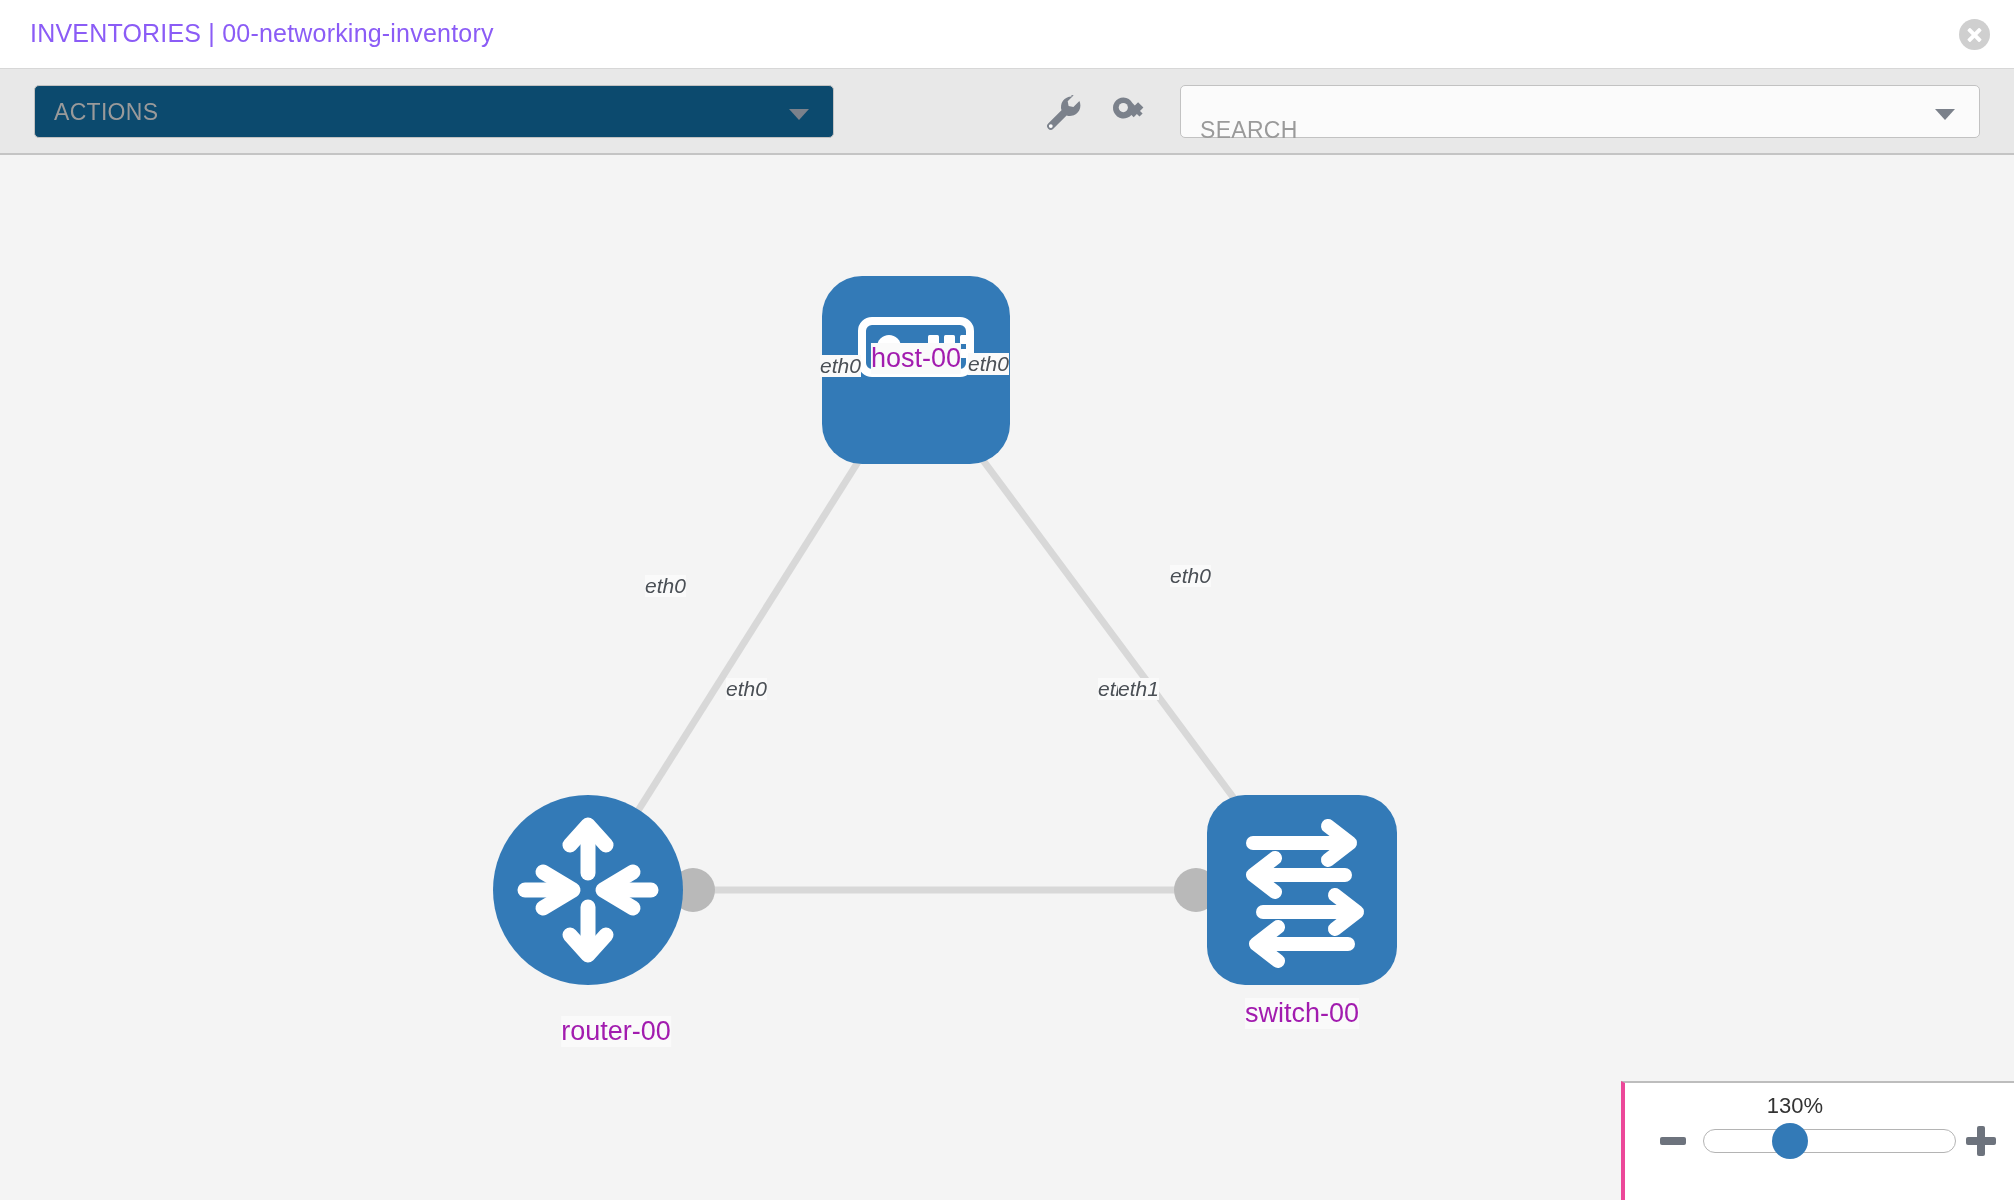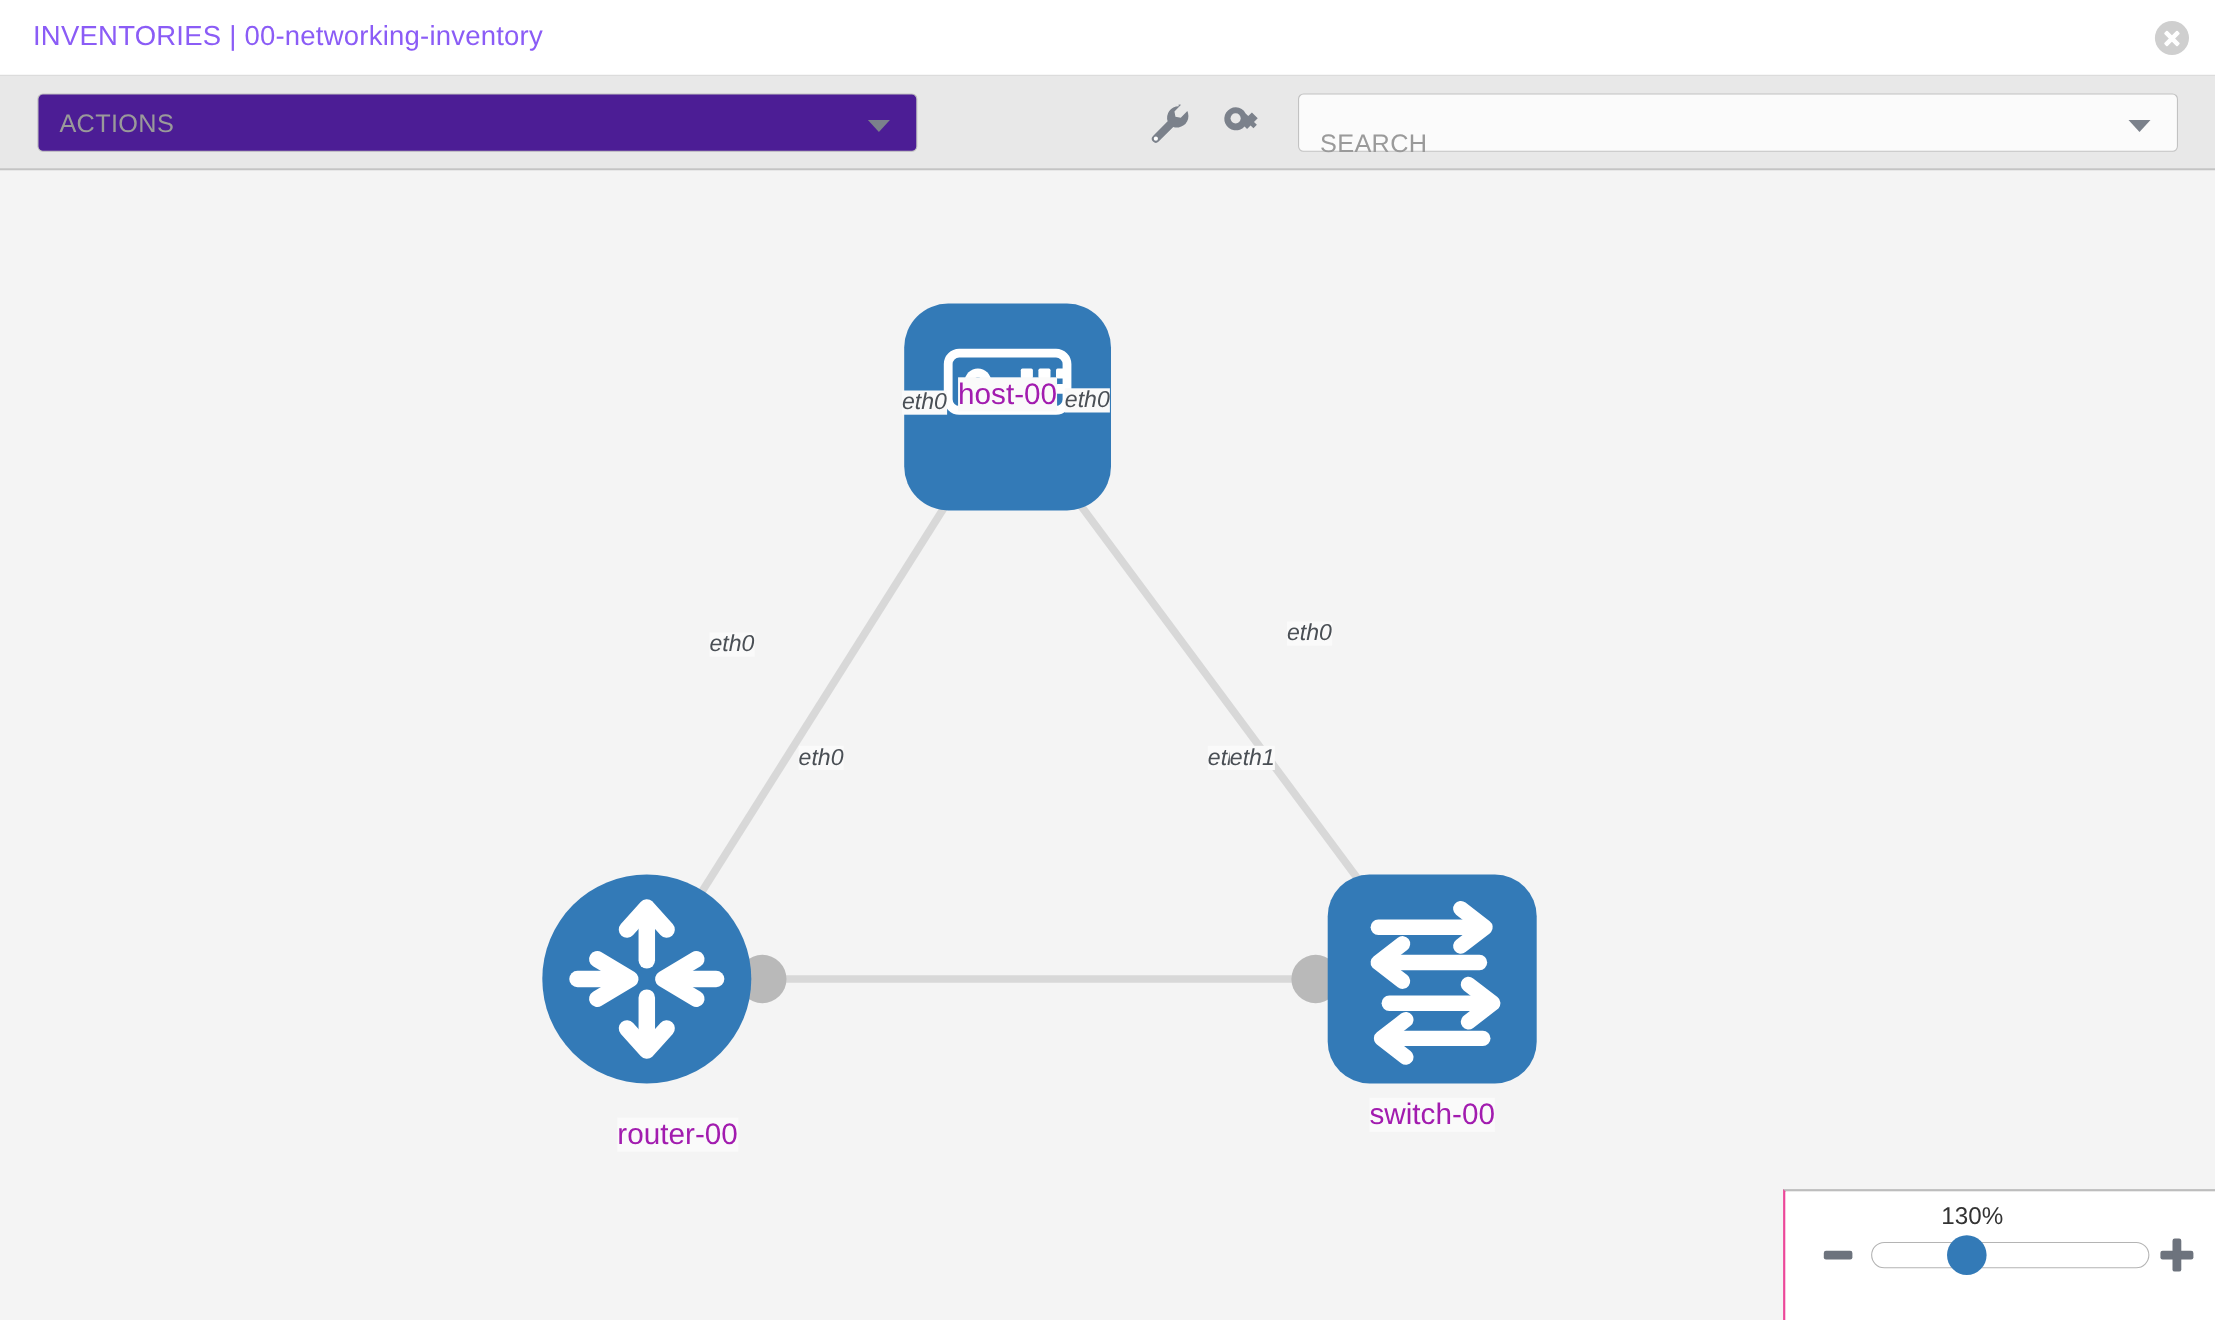--- a/index.html
+++ b/index.html
@@ -72,21 +72,21 @@
     background: #e8e8e8;
     border-bottom: 2px solid #c4c4c4;
     box-sizing: border-box;
   }
   .actions-select {
     position: absolute;
     left: 34px;
     top: 16px;
     width: 800px;
     height: 53px;
-    background: #4c1d95;
+    background: #0c4a6e;
     border: 1px solid #c2c2c2;
     border-radius: 5px;
     box-sizing: border-box;
     cursor: pointer;
   }
   .actions-label {
     position: absolute;
     left: 19px;
     top: 13px;
     font-size: 23px;
@@ -172,21 +172,21 @@
 
   
   .zoom-panel {
     position: absolute;
     left: 1621px;
     top: 1081px;
     width: 393px;
     height: 119px;
     background: #ffffff;
     border-top: 2px solid #bdbdbd;
-    border-left: 2px solid #ec4899;
+    border-left: 4px solid #ec4899;
     box-sizing: border-box;
   }
   .zoom-value {
     position: absolute;
     top: 10px;
     left: 0;
     width: 340px;
     text-align: center;
     font-size: 22px;
     color: #333333;

